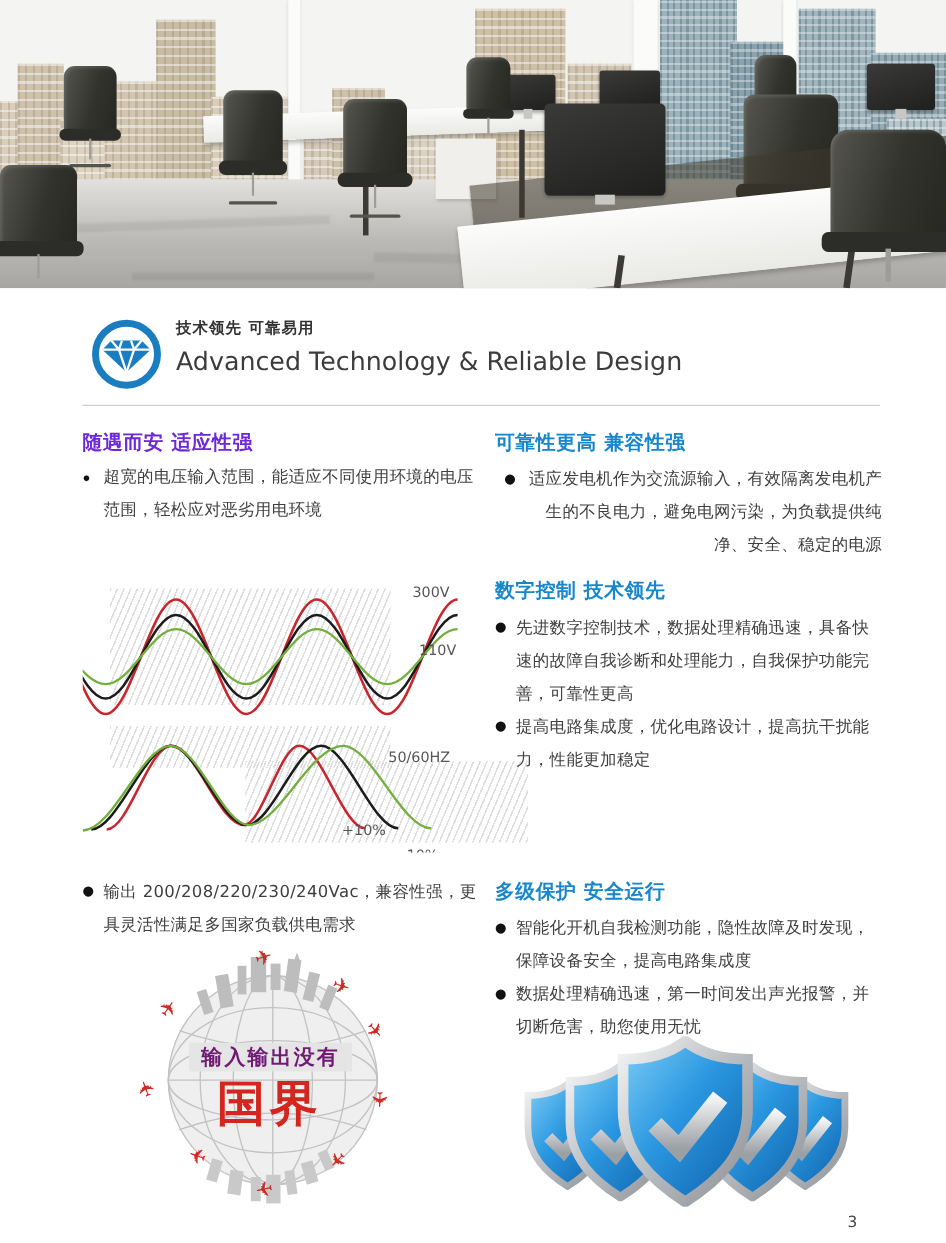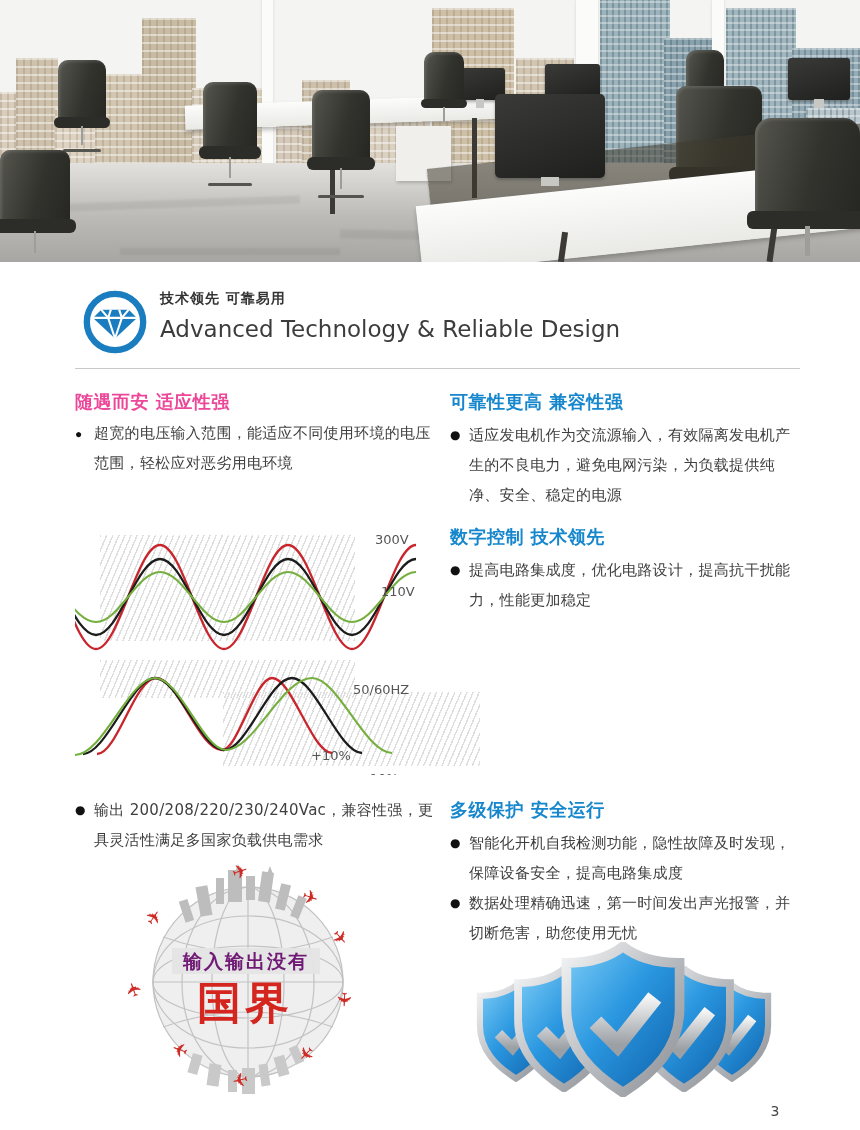--- a/index.html
+++ b/index.html
@@ -180,21 +180,21 @@
         <path d="M34 15 L29 21 L24 36"></path>
         <path d="M21 15 L19 21"></path>
         <path d="M27 15 L29 21"></path>
       </g>
     </svg>
   </div>
   <div class="title-cn">技术领先 可靠易用</div>
   <div class="title-en">Advanced Technology &amp; Reliable Design</div>
   <div class="divider"></div>
 
-  <div class="h-blue" style="left:75px;top:390px;color:#ec4899;">随遇而安 适应性强</div>
+  <div class="h-blue" style="left:75px;top:390px;color:#6d28d9;">随遇而安 适应性强</div>
   <div class="bullets" style="left:75px;top:420px;width:365px;font-family:Liberation Mono, monospace;">
     <div class="bullet">
         <span>超宽的电压输入范围，能适应不同使用环境的电压范围，轻松应对恶劣用电环境</span>
       </div>
   </div>
 
   <div class="chart" style="left:75px;top:530px;width:365px;height:135px;">
     <div class="hatch" style="left:25px;top:5px;width:255px;height:106px;"></div>
     <svg width="365" height="135" viewBox="0 0 365 135">
       <path d="M-43,15 C-20,15 -2,119 21,119 C44,119 62,15 85,15 C108,15 126,119 149,119 C172,119 190,15 213,15 C236,15 254,119 277,119 C300,119 318,15 341,15" fill="none" stroke="#c9252c" stroke-width="2.3"></path>
@@ -269,28 +269,31 @@
     <span class="plane" style="left:178px;top:182px;transform:rotate(135deg);">✈</span>
     <span class="plane" style="left:112px;top:208px;transform:rotate(168deg);">✈</span>
     <span class="plane" style="left:52px;top:178px;transform:rotate(-160deg);">✈</span>
     <span class="plane" style="left:6px;top:118px;transform:rotate(-110deg);">✈</span>
     <span class="plane" style="left:26px;top:46px;transform:rotate(-55deg);">✈</span>
     <div class="globe-band">输入输出没有</div>
     <div class="globe-caption2" style="color:#d4261f;">国界</div>
   </div>
 
   <div class="h-blue" style="left:450px;top:390px;color:#1787cd;">可靠性更高 兼容性强</div>
-  <div class="bullets" style="left:450px;top:420px;width:352px;">
+  <div class="bullets" style="left:450px;top:420px;width:352px;text-align:right;">
     <div class="bullet">
         <span>适应发电机作为交流源输入，有效隔离发电机产生的不良电力，避免电网污染，为负载提供纯净、安全、稳定的电源</span>
       </div>
   </div>
 
   <div class="h-blue" style="left:450px;top:525px;color:#1787cd;">数字控制 技术领先</div>
   <div class="bullets" style="left:450px;top:555px;width:352px;">
+    <div class="bullet">
+        <span>先进数字控制技术，数据处理精确迅速，具备快速的故障自我诊断和处理能力，自我保护功能完善，可靠性更高</span>
+      </div>
     <div class="bullet">
         <span>提高电路集成度，优化电路设计，提高抗干扰能力，性能更加稳定</span>
       </div>
   </div>
 
   <div class="h-blue" style="left:450px;top:798px;color:#1787cd;">多级保护 安全运行</div>
   <div class="bullets" style="left:450px;top:828px;width:352px;">
     <div class="bullet">
         <span>智能化开机自我检测功能，隐性故障及时发现，保障设备安全，提高电路集成度</span>
       </div>

